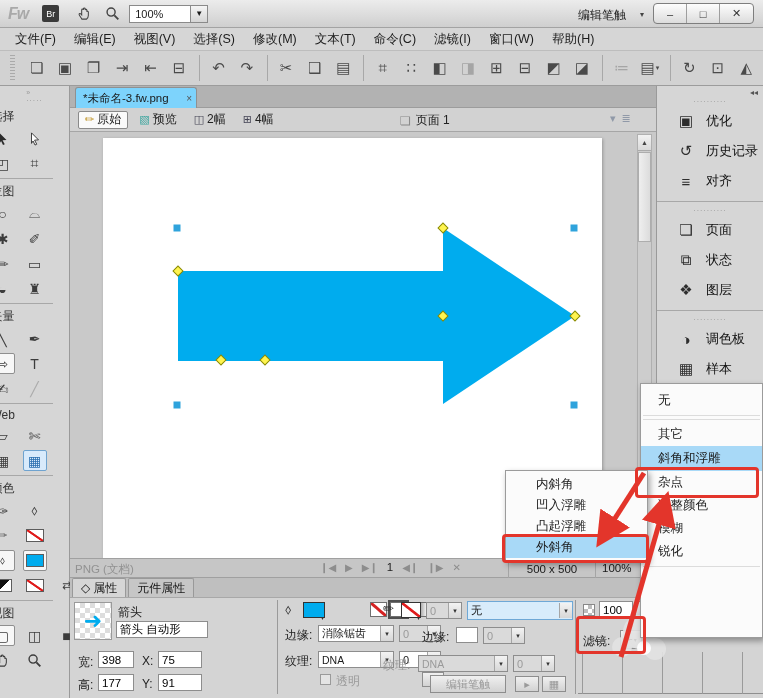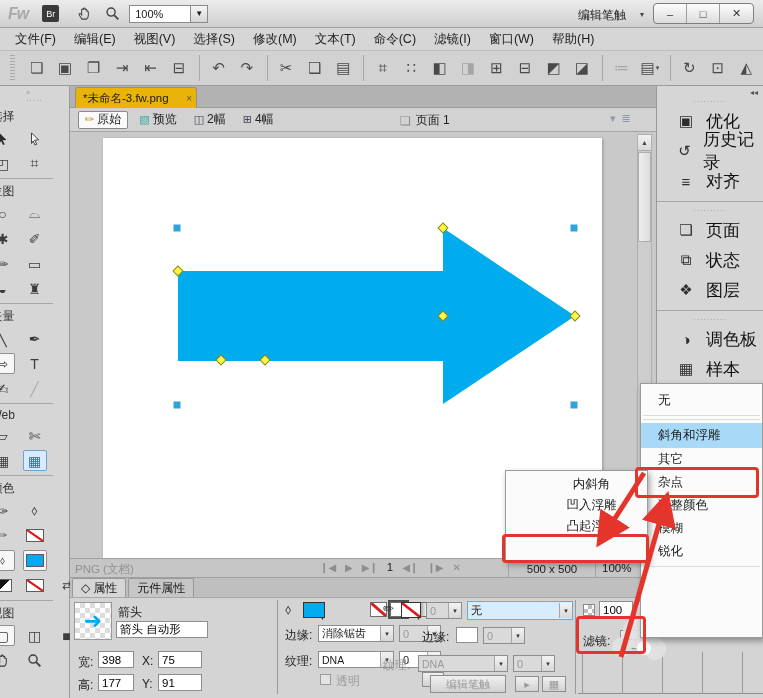--- a/index.html
+++ b/index.html
@@ -59,21 +59,21 @@
   .chip { width:18px; height:13px; border:1px solid #5c5c5c; background:#fff; }
   .chip.blue { background:#00ACEE; }
   .chip.redslash { background:linear-gradient(to top right,#fff 42%,#e01b1b 46%,#e01b1b 54%,#fff 58%); }
   .chip.bw { background:linear-gradient(135deg,#111 55%,#fff 55%); }
   .mini { font-size:11px; }
 
   
   #doc-area { left:70px; top:86px; width:586px; height:472px; background:#c9c9c9; }
   #tabstrip { position:absolute; left:0; top:0; width:586px; height:22px; background:#b2b2b2;
     border-bottom:1px solid #9c9c9c; }
-  #doc-tab { position:absolute; left:5px; top:1px; width:122px; height:21px; background:#eab308;
+  #doc-tab { position:absolute; left:5px; top:1px; width:122px; height:21px; background:#7dd3fc;
     border:1px solid #909090; border-bottom:none; border-radius:3px 3px 0 0;
     display:flex; align-items:center; font-size:11.5px; padding:0 4px 0 7px; }
   #doc-tab .close { margin-left:auto; font-size:10px; color:#555; }
   #viewbar { position:absolute; left:0; top:22px; width:586px; height:24px; background:#d2d2d2;
     border-bottom:1px solid #a6a6a6; display:flex; align-items:center; padding-left:8px; }
   .view-btn { height:18px; display:flex; align-items:center; gap:3px; padding:0 6px;
     font-size:12px; color:#222; margin-right:5px; border-radius:2px; }
   .view-btn.sel { background:#fafafa; border:1px solid #8a8a8a; }
   .view-btn .ic { font-size:11px; }
   #page-row { position:absolute; left:330px; top:26px; display:flex; align-items:center; gap:5px;
@@ -91,21 +91,21 @@
   #v-scroll-thumb { position:absolute; left:0; top:17px; width:13px; height:90px;
     background:linear-gradient(90deg,#efefef,#dcdcdc); border:1px solid #adadad; }
 
   
   #right-panel { left:656px; top:86px; width:107px; height:472px; background:#d6d6d6;
     border-left:1px solid #9a9a9a; }
   #rp-collapse { position:absolute; right:5px; top:2px; font-size:8px; color:#555; }
   .rp-grip { text-align:center; color:#9a9a9a; font-size:7px; letter-spacing:1px; height:8px; }
   .rp-item { display:flex; align-items:center; gap:9px; height:30px; padding-left:18px; }
   .rp-item .ic { width:22px; text-align:center; font-size:15px; color:#2e2e2e; }
-  .rp-item .lb { font-size:17px; color:#111; }
+  .rp-item .lb { font-size:13px; color:#111; }
   .rp-sep { height:1px; background:#a8a8a8; margin:5px 0; }
 
   
   #statusbar { left:70px; top:558px; width:693px; height:20px; background:#c6c6c6;
     border-top:1px solid #a0a0a0; border-bottom:1px solid #a0a0a0; }
   #doc-type { position:absolute; left:5px; top:3px; color:#929292; font-size:11.5px; }
   #playback { position:absolute; left:250px; top:2px; display:flex; align-items:center; gap:9px;
     color:#8d8d8d; font-size:10px; }
   #playback .num { color:#222; font-size:11.5px; }
   #size-box { position:absolute; left:438px; top:0; width:88px; height:19px; border-left:1px solid #a5a5a5;
@@ -147,21 +147,21 @@
 
   
   #filter-menu { left:640px; top:383px; width:123px; height:255px; background:#fbfbfb;
     border:1px solid #9b9b9b; box-shadow:2px 3px 6px rgba(0,0,0,.35); z-index:50;
     overflow:hidden; padding-top:5px; }
   .menu-item { height:23px; line-height:23px; padding-left:17px; font-size:12.5px; color:#1c1c1c; white-space:nowrap; }
   .menu-item.hl { background:#a8d9f7; height:25px; line-height:25px; }
   .menu-sep { height:1px; background:#dcdcdc; margin:3px 2px; }
   #bevel-submenu { left:505px; top:470px; width:143px; height:92px; background:#fbfbfb;
     border:1px solid #9b9b9b; box-shadow:2px 3px 6px rgba(0,0,0,.35); z-index:51; padding-top:3px; }
-  .sub-item { height:21px; line-height:21px; padding-left:30px; font-size:12.5px; white-space:nowrap;text-align:center; }
+  .sub-item { height:21px; line-height:21px; padding-left:30px; font-size:12.5px; white-space:nowrap; }
   .sub-item.hl { background:#a8d9f7; }
   .red-box { position:absolute; border:3px solid #e3352b; border-radius:4px; z-index:55; pointer-events:none; }
   #annot-svg { position:absolute; left:0; top:0; width:763px; height:698px; z-index:56; pointer-events:none; }
   #watermark { position:absolute; z-index:45; pointer-events:none; }
 </style>
 </head>
 <body>
 
 <div id="titlebar" class="abs">
   <span id="app-logo">Fw</span>
@@ -576,27 +576,28 @@
   <circle cx="22" cy="47" r="10" fill="#e2e2e2" opacity="0.9"></circle>
   <circle cx="55" cy="49" r="11" fill="#e2e2e2" opacity="0.9"></circle>
   <circle cx="66" cy="24" r="8" fill="#e6e6e6" opacity="0.9"></circle>
   <circle cx="44" cy="48" r="7" fill="#ffffff" opacity="0.9"></circle>
 </svg>
 
 <div id="bevel-submenu" class="abs">
     <div class="sub-item">内斜角</div>
     <div class="sub-item">凹入浮雕</div>
     <div class="sub-item">凸起浮雕</div>
+    <div class="sub-item hl">外斜角</div>
   </div>
 <div id="filter-menu" class="abs">
     <div class="menu-item">无</div>
     <div class="menu-sep"></div>
     <div class="menu-sep"></div>
+    <div class="menu-item">其它</div>
     <div class="menu-item hl">斜角和浮雕</div>
-    <div class="menu-item">其它</div>
     <div class="menu-item">杂点</div>
     <div class="menu-item">调整颜色</div>
     <div class="menu-item">模糊</div>
     <div class="menu-item">锐化</div>
     <div class="menu-sep"></div>
   </div>
 
 <div class="red-box" style="left:635px;top:467px;width:124px;height:31px"></div>
 <div class="red-box" style="left:502px;top:534px;width:147px;height:29px"></div>
 <div class="red-box" style="left:576px;top:616px;width:70px;height:38px"></div>

